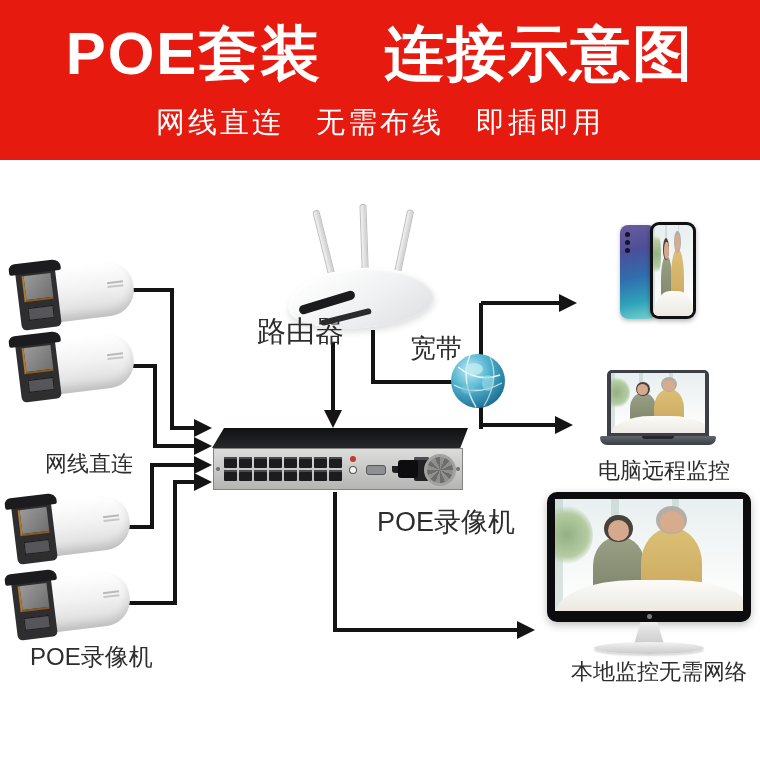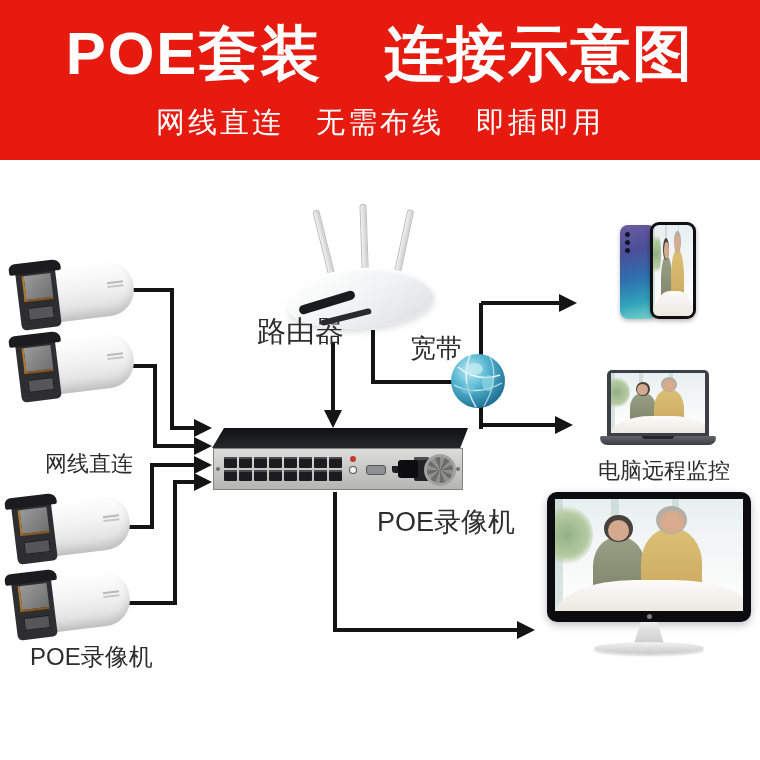--- a/index.html
+++ b/index.html
@@ -274,15 +274,16 @@
     <div class="mon-neck"></div>
     <div class="mon-base"></div>
   </div>
 
   <div class="lbl" style="left:257px;top:312px;font-size:29px">路由器</div>
   <div class="lbl" style="left:410px;top:331px;font-size:26px">宽带</div>
   <div class="lbl" style="left:45px;top:449px;font-size:22px">网线直连</div>
   <div class="lbl" style="left:30px;top:641px;font-size:24px">POE录像机</div>
   <div class="lbl" style="left:377px;top:504px;font-size:27px">POE录像机</div>
   <div class="lbl" style="left:598px;top:456px;font-size:22px">电脑远程监控</div>
+  <div class="lbl" style="left:571px;top:657px;font-size:22px">本地监控无需网络</div>
 
 
 </div>
 
 </body></html>

